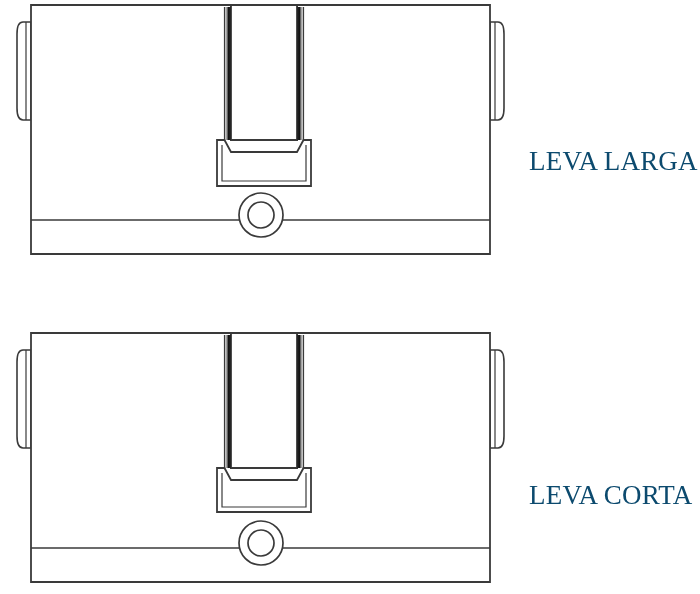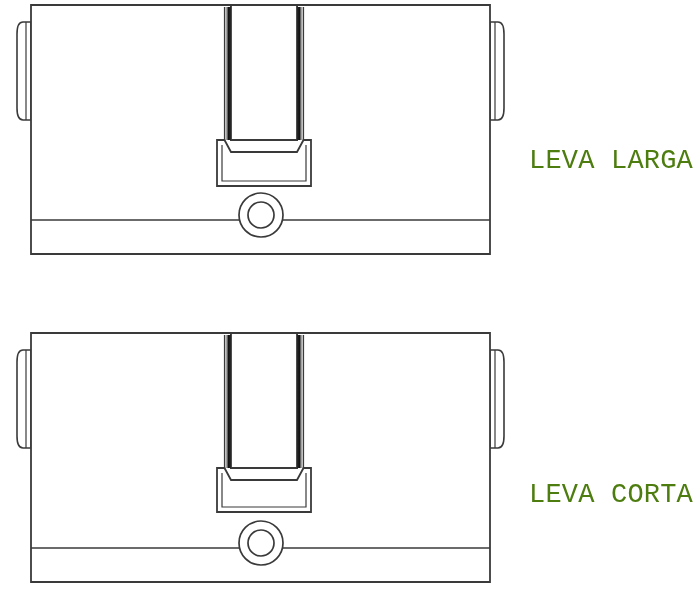--- a/index.html
+++ b/index.html
@@ -16,25 +16,25 @@
   }
   #sheet {
     position: absolute;
     left: 0;
     top: 0;
     width: 700px;
     height: 594px;
   }
   .label {
     position: absolute;
-    font-family: Liberation Mono, monospace;
+    font-family: Liberation Serif, serif;
     font-size: 27px;
     font-weight: 400;
     letter-spacing: 0.2px;
-    color: #4d7c0f;
+    color: #0c4a6e;
     white-space: nowrap;
     line-height: 1;
   }
   #label-larga {
     left: 529px;
     top: 148px;
   }
   #label-corta {
     left: 529px;
     top: 482px;

